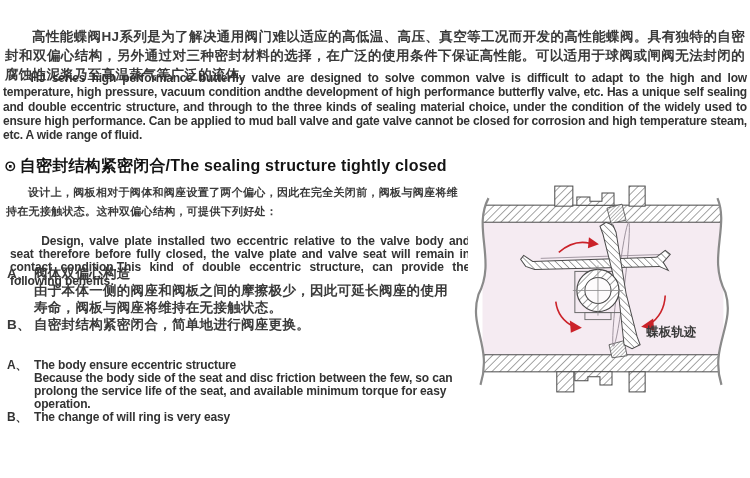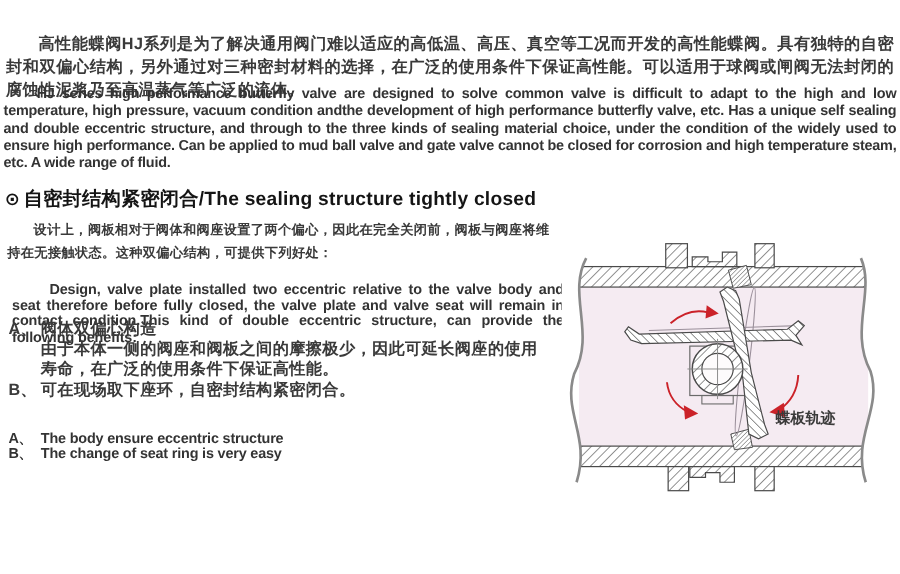--- a/index.html
+++ b/index.html
@@ -13,56 +13,57 @@
   #intro-en{position:absolute;left:3px;top:59px;width:744px;font-size:12px;line-height:14.3px;text-indent:2.3em;text-align:justify;letter-spacing:-.2px;}
   #section-heading{position:absolute;left:4px;top:143px;width:560px;font-size:16px;font-weight:bold;color:#141414;letter-spacing:.2px;white-space:nowrap;}
   #section-heading .bullet{font-size:15px;margin-right:3px;}
   #sec-zh{position:absolute;left:6px;top:172px;width:452px;font-size:11px;line-height:18.5px;text-indent:2em;text-align:justify;letter-spacing:.3px;}
   #sec-en{position:absolute;left:10px;top:223px;width:460px;font-size:12px;line-height:13.2px;text-indent:2.6em;text-align:justify;letter-spacing:-.1px;}
   .benefit-list{position:absolute;left:7px;}
   #list-zh{top:265px;width:454px;font-size:13.5px;line-height:17px;letter-spacing:.3px;}
   #list-en{top:359px;width:464px;font-size:12px;line-height:12.9px;letter-spacing:-.15px;}
   .benefit-item{position:relative;padding-left:27px;}
   .benefit-item .lbl{position:absolute;left:0;top:0;}
-  #diagram{position:absolute;left:468px;top:185px;width:282px;height:246px;}
+  #diagram{position:absolute;left:468px;top:168px;width:282px;height:246px;}
   svg text{font-family:"Liberation Sans","DejaVu Sans",sans-serif;}
 </style>
 </head>
 <body>
 
 <p id="intro-zh" class="zh">高性能蝶阀HJ系列是为了解决通用阀门难以适应的高低温、高压、真空等工况而开发的高性能蝶阀。具有独特的自密封和双偏心结构，另外通过对三种密封材料的选择，在广泛的使用条件下保证高性能。可以适用于球阀或闸阀无法封闭的腐蚀性泥浆乃至高温蒸气等广泛的流体。</p>
 
 <p id="intro-en" class="en">HJ series high performance butterfly valve are designed to solve common valve is difficult to adapt to the high and low temperature, high pressure, vacuum condition andthe development of high performance butterfly valve, etc. Has a unique self sealing and double eccentric structure, and through to the three kinds of sealing material choice, under the condition of the widely used to ensure high performance. Can be applied to mud ball valve and gate valve cannot be closed for corrosion and high temperature steam, etc. A wide range of fluid.</p>
 
 <h2 id="section-heading"><span class="bullet">⊙</span><span>自密封结构紧密闭合/The sealing structure tightly closed</span></h2>
 
 <p id="sec-zh" class="zh">设计上，阀板相对于阀体和阀座设置了两个偏心，因此在完全关闭前，阀板与阀座将维持在无接触状态。这种双偏心结构，可提供下列好处：</p>
 
 <p id="sec-en" class="en">Design, valve plate installed two eccentric relative to the valve body and seat therefore before fully closed, the valve plate and valve seat will remain in contact condition.This kind of double eccentric structure, can provide the following benefits:</p>
 
 <div id="list-zh" class="benefit-list zh">
   <div class="benefit-item">
     <span class="lbl">A、</span>
     <div>阀体双偏心构造</div>
-    <div>由于本体一侧的阀座和阀板之间的摩擦极少，因此可延长阀座的使用寿命，在广泛的使用条件下保证高性能。</div>
+    <div>由于本体一侧的阀座和阀板之间的摩擦极少，因此可延长阀座的使用寿命，阀板与阀座将维持在无接触状态。</div>
   </div>
   <div class="benefit-item">
     <span class="lbl">B、</span>
-    <div>可在现场取下座环，自密封结构紧密闭合。</div>
+    <div>自密封结构紧密闭合，简单地进行阀座更换。</div>
   </div>
 </div>
 
 <div id="list-en" class="benefit-list en">
   <div class="benefit-item">
     <span class="lbl">A、</span>
     <div>The body ensure eccentric structure</div>
+    <div>Because the body side of the seat and disc friction between the few, so can prolong the service life of the seat, and available minimum torque for easy operation.</div>
   </div>
   <div class="benefit-item">
     <span class="lbl">B、</span>
-    <div>The change of seat ring is very easy</div>
+    <div>The change of will ring is very easy</div>
   </div>
 </div>
 
 <div id="diagram">
 <svg viewBox="0 0 280 245" width="282" height="246" xmlns="http://www.w3.org/2000/svg">
   <defs>
     <pattern id="h1" width="5.5" height="5.5" patternUnits="userSpaceOnUse" patternTransform="rotate(45)">
       <rect width="5.5" height="5.5" fill="#ffffff"></rect>
       <line x1="0" y1="0" x2="0" y2="5.5" stroke="#5a5a5a" stroke-width="1.1"></line>
     </pattern>

